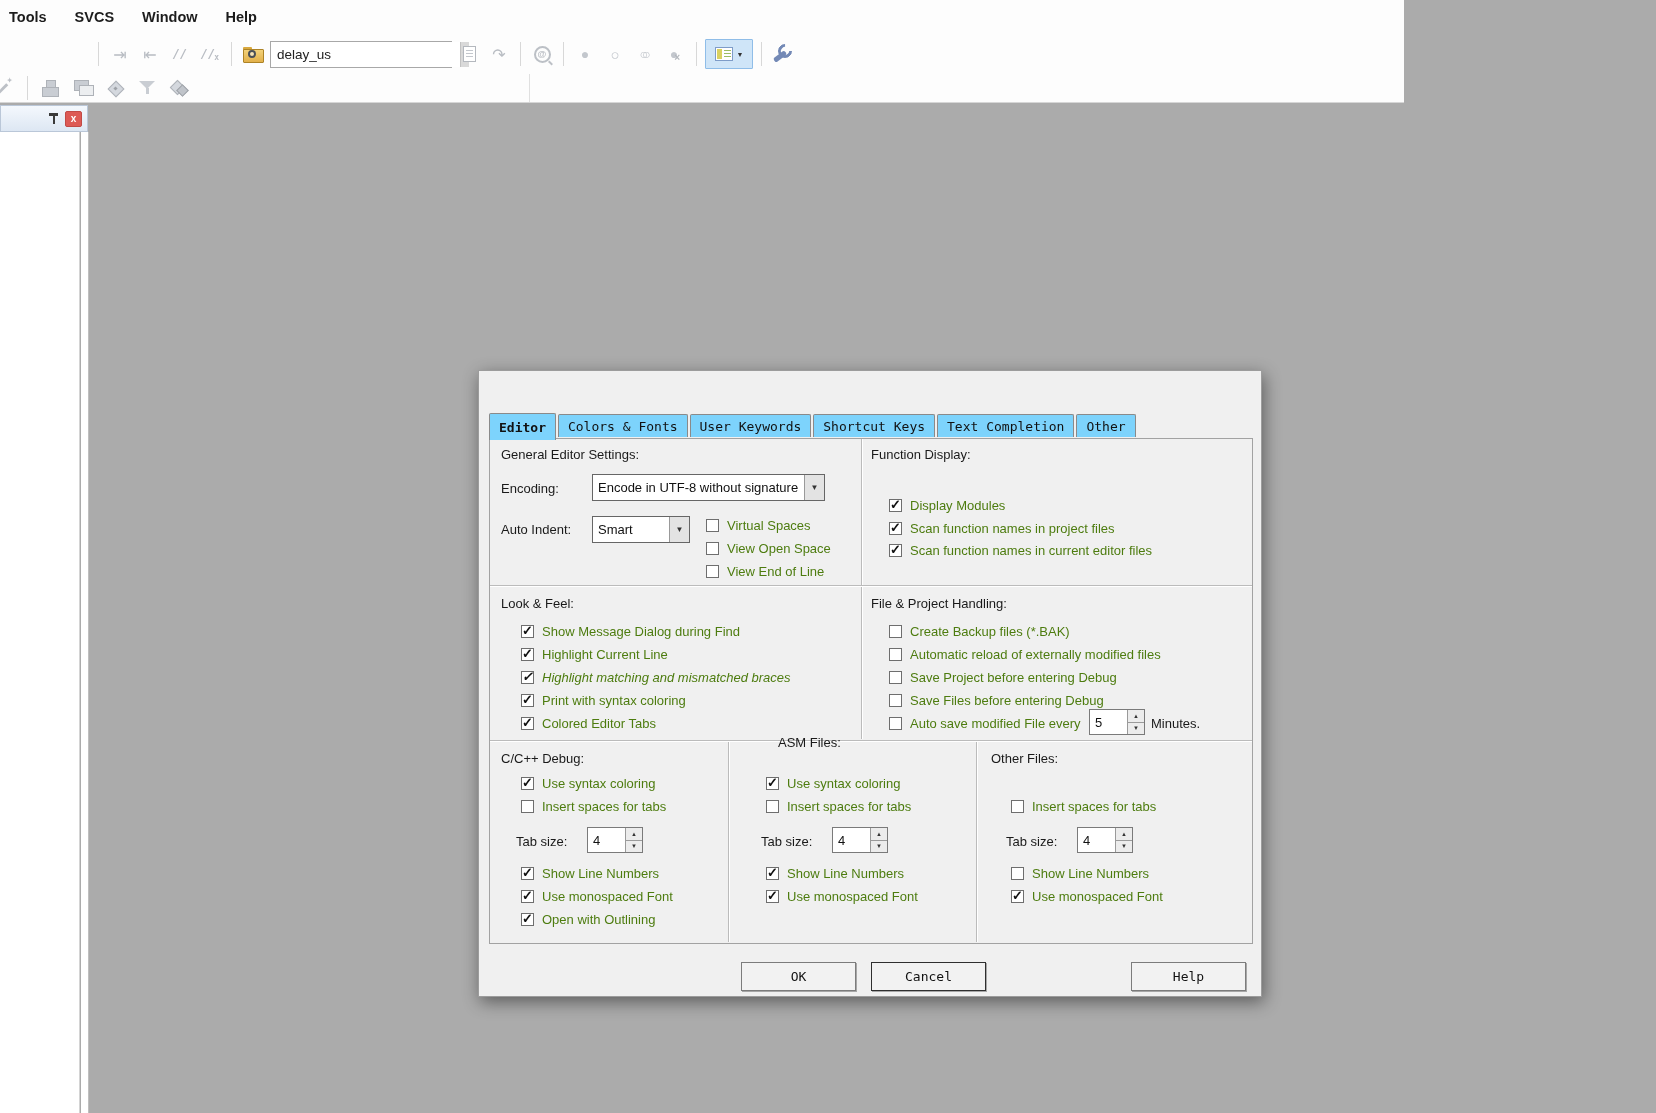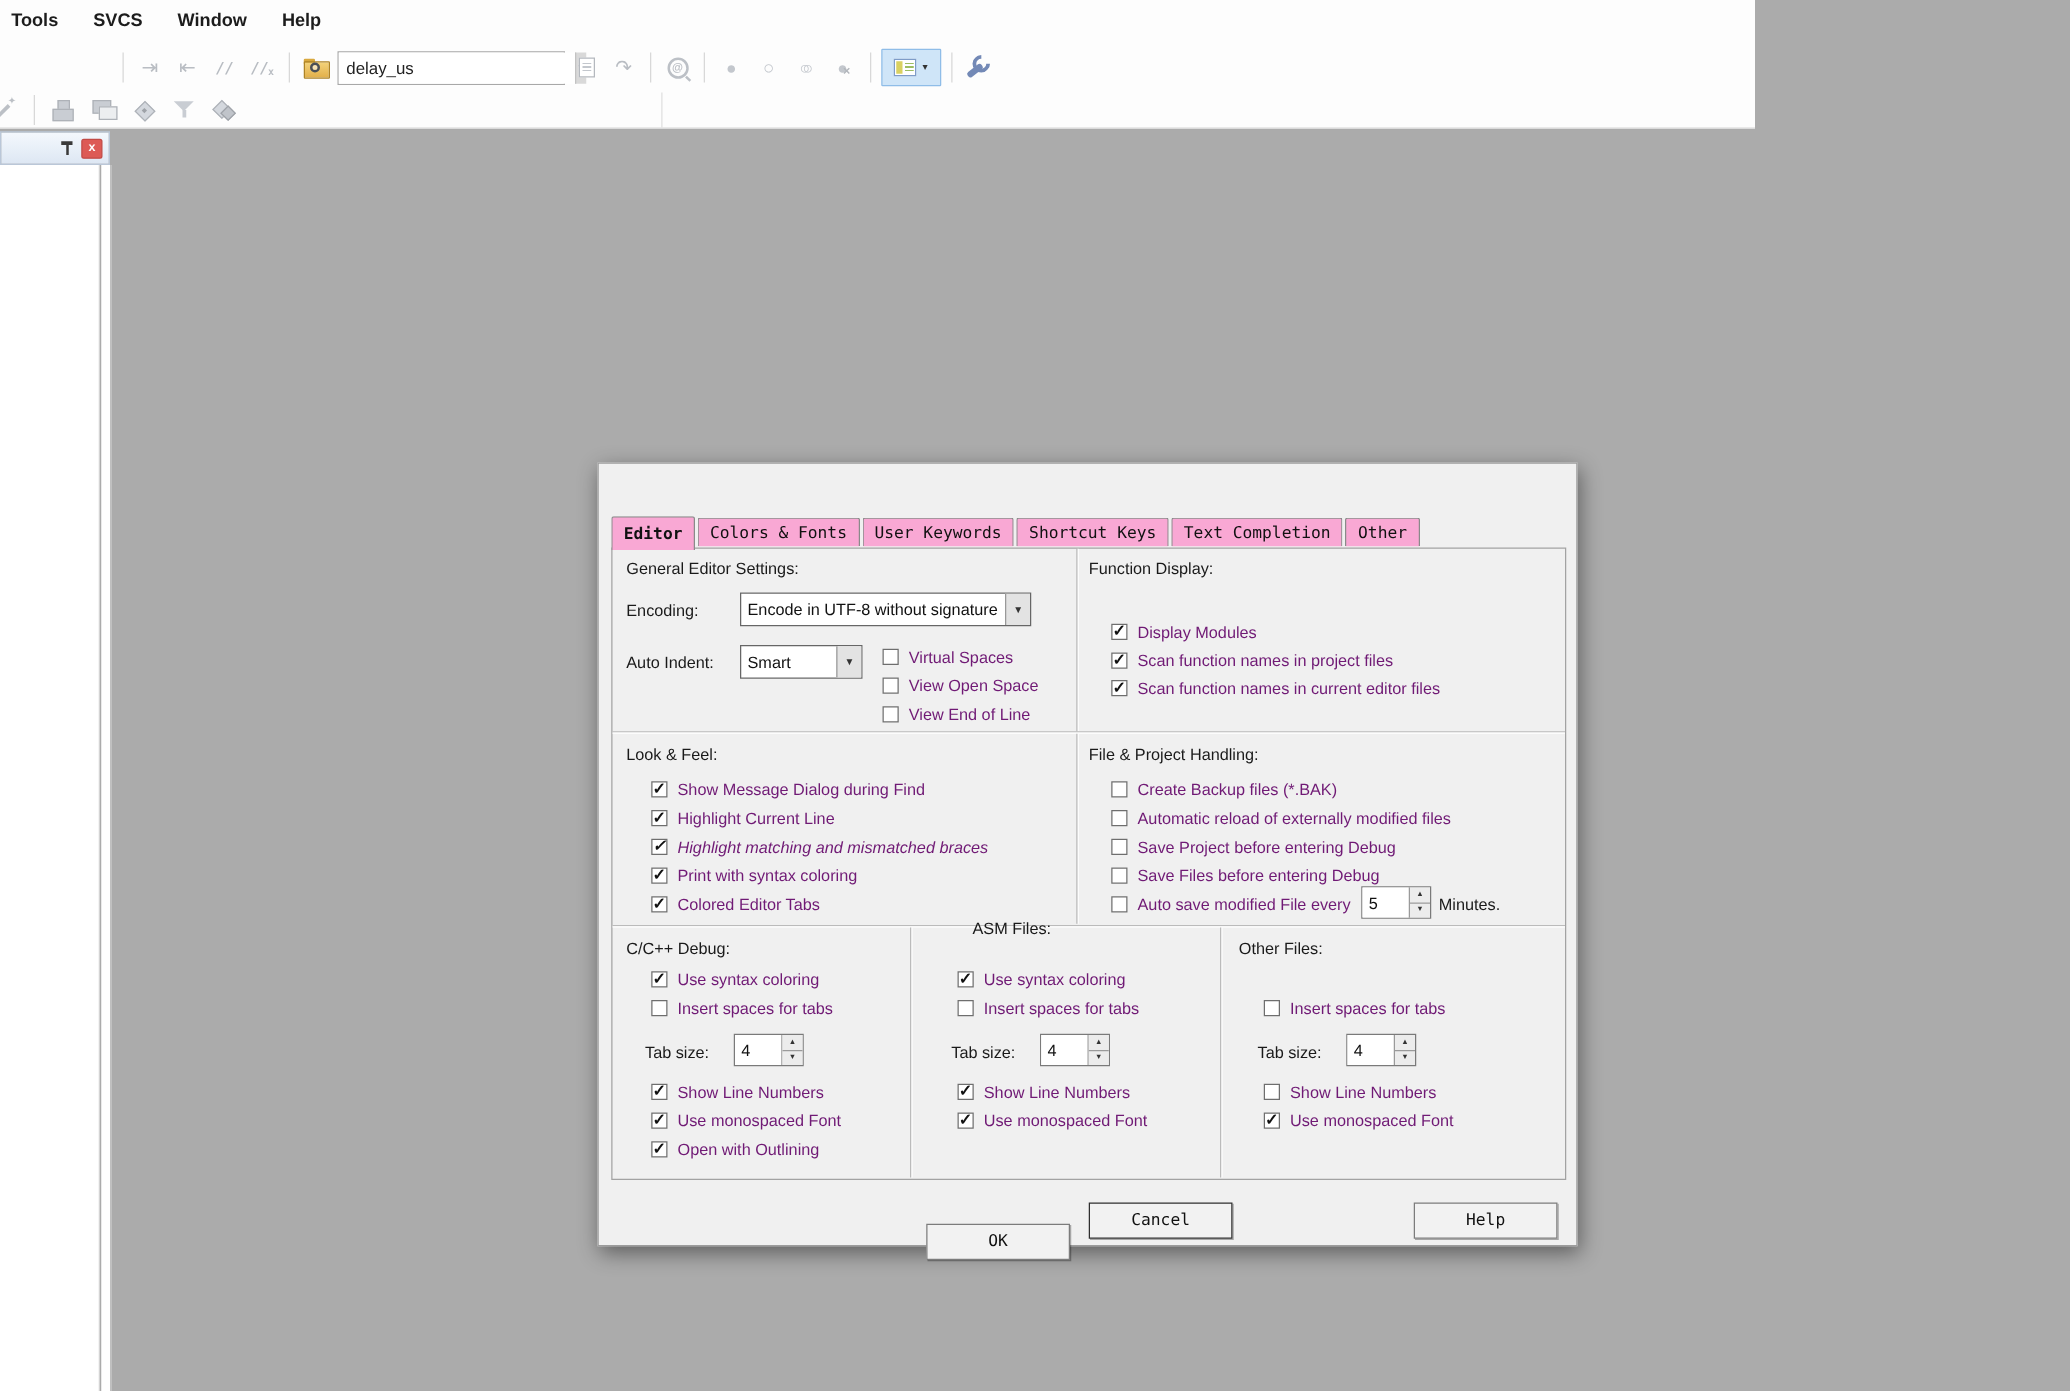--- a/index.html
+++ b/index.html
@@ -93,32 +93,32 @@
   .panel-body { position:absolute; left:0; top:132px; width:80px; height:981px; background:#fff; border-right:1px solid #d4d4d4; }
   .panel-splitter { position:absolute; left:81px; top:132px; width:8px; height:981px; background:#fff; border-right:1px solid #bfbfbf; }
 
   
   .dlg { position:absolute; left:478px; top:370px; width:784px; height:627px; background:#f0f0f0; border:1px solid #9c9c9c; box-shadow:2px 5px 16px rgba(0,0,0,.45); }
   .dlg-titlebar { position:absolute; left:0; top:0; width:100%; height:38px; background:#ffffff; }
   .dlg-title { position:absolute; left:17px; top:10px; font-size:15px; color:#595959; }
   .dlg-close { position:absolute; right:12px; top:6px; width:26px; height:26px; display:flex; align-items:center; justify-content:center; font-size:15px; color:#707070; }
 
   .tabs { position:absolute; left:10px; top:41px; height:27px; display:flex; align-items:flex-end; gap:2px; z-index:3; }
-  .tab { height:23px; padding:0 9px; border:1px solid #8a8a8a; border-bottom:none; border-radius:2px 2px 0 0; background:#f9a8d4; font:13px "DejaVu Sans Mono", monospace; color:#111; display:flex; align-items:center; margin-bottom:2px; white-space:nowrap; }
+  .tab { height:23px; padding:0 9px; border:1px solid #8a8a8a; border-bottom:none; border-radius:2px 2px 0 0; background:#7dd3fc; font:13px "DejaVu Sans Mono", monospace; color:#111; display:flex; align-items:center; margin-bottom:2px; white-space:nowrap; }
   .tab.active { height:27px; margin-bottom:-1px; font-weight:bold; position:relative; }
 
   .frame { position:absolute; left:10px; top:67px; width:764px; height:506px; border:1px solid #a2a2a2; background:#f0f0f0; }
 
   .hsep { position:absolute; height:2px; border-top:1px solid #bbbbbb; border-bottom:1px solid #ffffff; }
   .vsep { position:absolute; width:2px; border-left:1px solid #bbbbbb; border-right:1px solid #ffffff; }
 
   .grp-h { position:absolute; font-size:13px; color:#1a1a1a; white-space:nowrap; }
   .lbl { position:absolute; font-size:13px; color:#1a1a1a; white-space:nowrap; }
 
-  .cb { position:absolute; display:flex; align-items:center; gap:8px; font-size:13px; color:#701a75; white-space:nowrap; cursor:default; }
+  .cb { position:absolute; display:flex; align-items:center; gap:8px; font-size:13px; color:#4d7c0f; white-space:nowrap; cursor:default; }
   .box { width:13px; height:13px; background:#fff; border:1px solid #6e6e6e; position:relative; flex:none; }
   .box.checked::after { content:"✓"; position:absolute; left:0px; top:-3px; font-size:13px; font-weight:bold; color:#111; }
 
   .combo { position:absolute; background:#fff; border:1px solid #666; display:flex; align-items:stretch; }
   .combo .val { flex:1; font-size:13px; color:#111; padding:0 5px; display:flex; align-items:center; overflow:hidden; white-space:nowrap; }
   .combo .cbtn { width:20px; background:#e3e3e3; border-left:1px solid #999; display:flex; align-items:center; justify-content:center; font-size:8px; color:#333; flex:none; }
 
   .spin { position:absolute; display:flex; border:1px solid #7a7a7a; background:#fff; height:26px; }
   .spin input { width:37px; border:none; outline:none; font:13px "Liberation Sans", sans-serif; color:#111; padding-left:5px; }
   .spin .btns { width:17px; display:flex; flex-direction:column; border-left:1px solid #9a9a9a; }
@@ -399,16 +399,16 @@
   </div>
   <label class="cb" style="left:532px; top:495px;">
     <span class="box"></span>
     <span>Show Line Numbers</span>
   </label>
   <label class="cb" style="left:532px; top:518px;">
     <span class="box checked"></span>
     <span>Use monospaced Font</span>
   </label>
 
-  <div class="dlg-btn" style="left:262px; top:608px;">OK</div>
+  <div class="dlg-btn" style="left:262px; top:591px;">OK</div>
   <div class="dlg-btn default" style="left:392px; top:591px;">Cancel</div>
   <div class="dlg-btn" style="left:652px; top:591px;">Help</div>
 </div>
 
 </body></html>

